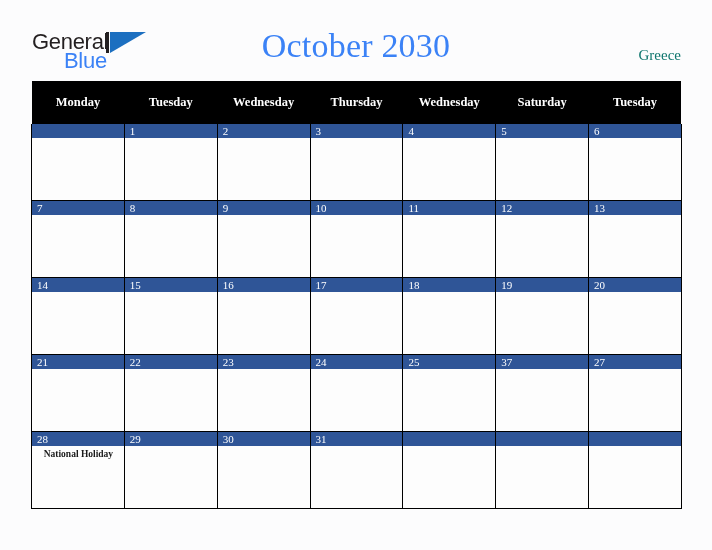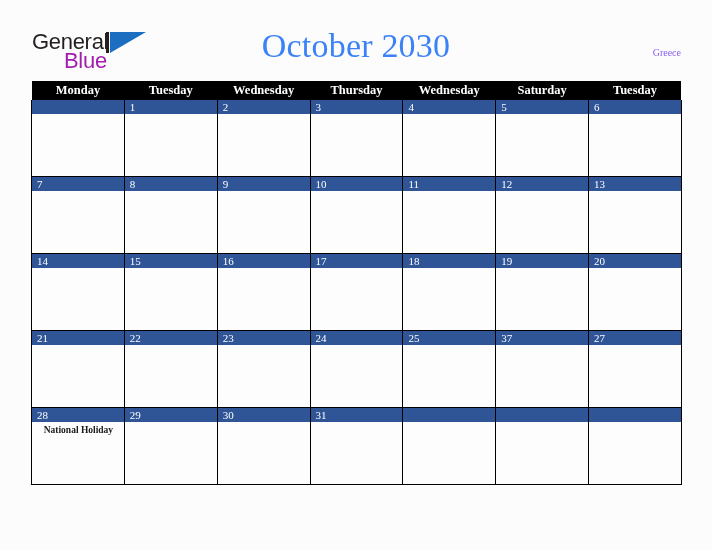--- a/index.html
+++ b/index.html
@@ -43,21 +43,21 @@
     color: #231f20;
     line-height: 22px;
   }
   .logo-blue {
     position: absolute;
     left: 32px;
     top: 19px;
     font-family: "Liberation Sans", sans-serif;
     font-size: 22px;
     letter-spacing: -0.3px;
-    color: #a21caf;
+    color: #3b82f6;
     line-height: 22px;
   }
   .logo-mark {
     position: absolute;
     left: 74px;
     top: 1px;
     width: 40px;
     height: 21px;
   }
   .logo-mark .bar {
@@ -88,22 +88,22 @@
     font-size: 34px;
     color: #3b82f6;
     letter-spacing: 0.2px;
   }
 
   .cal-country {
     position: absolute;
     right: 31px;
     top: 47px;
     font-family: "Liberation Serif", serif;
-    font-size: 10px;
-    color: #8b5cf6;
+    font-size: 15px;
+    color: #0f766e;
   }
 
   
   .calendar {
     position: absolute;
     left: 31px;
     top: 81px;
     width: 650px;
     border-collapse: collapse;
     table-layout: fixed;
@@ -111,21 +111,21 @@
   .calendar col { width: 92.85px; }
 
   .calendar thead th {
     background: #000000;
     color: #ffffff;
     font-family: "Liberation Serif", serif;
     font-weight: bold;
     font-size: 12.5px;
     height: 19px;
     line-height: 19px;
-    padding: 0;
+    padding: 12px;
     text-align: center;
     border: none;
   }
 
   .calendar td {
     padding: 0;
     vertical-align: top;
     border-left: 1px solid #000000;
     border-right: 1px solid #000000;
     border-bottom: 1px solid #000000;

